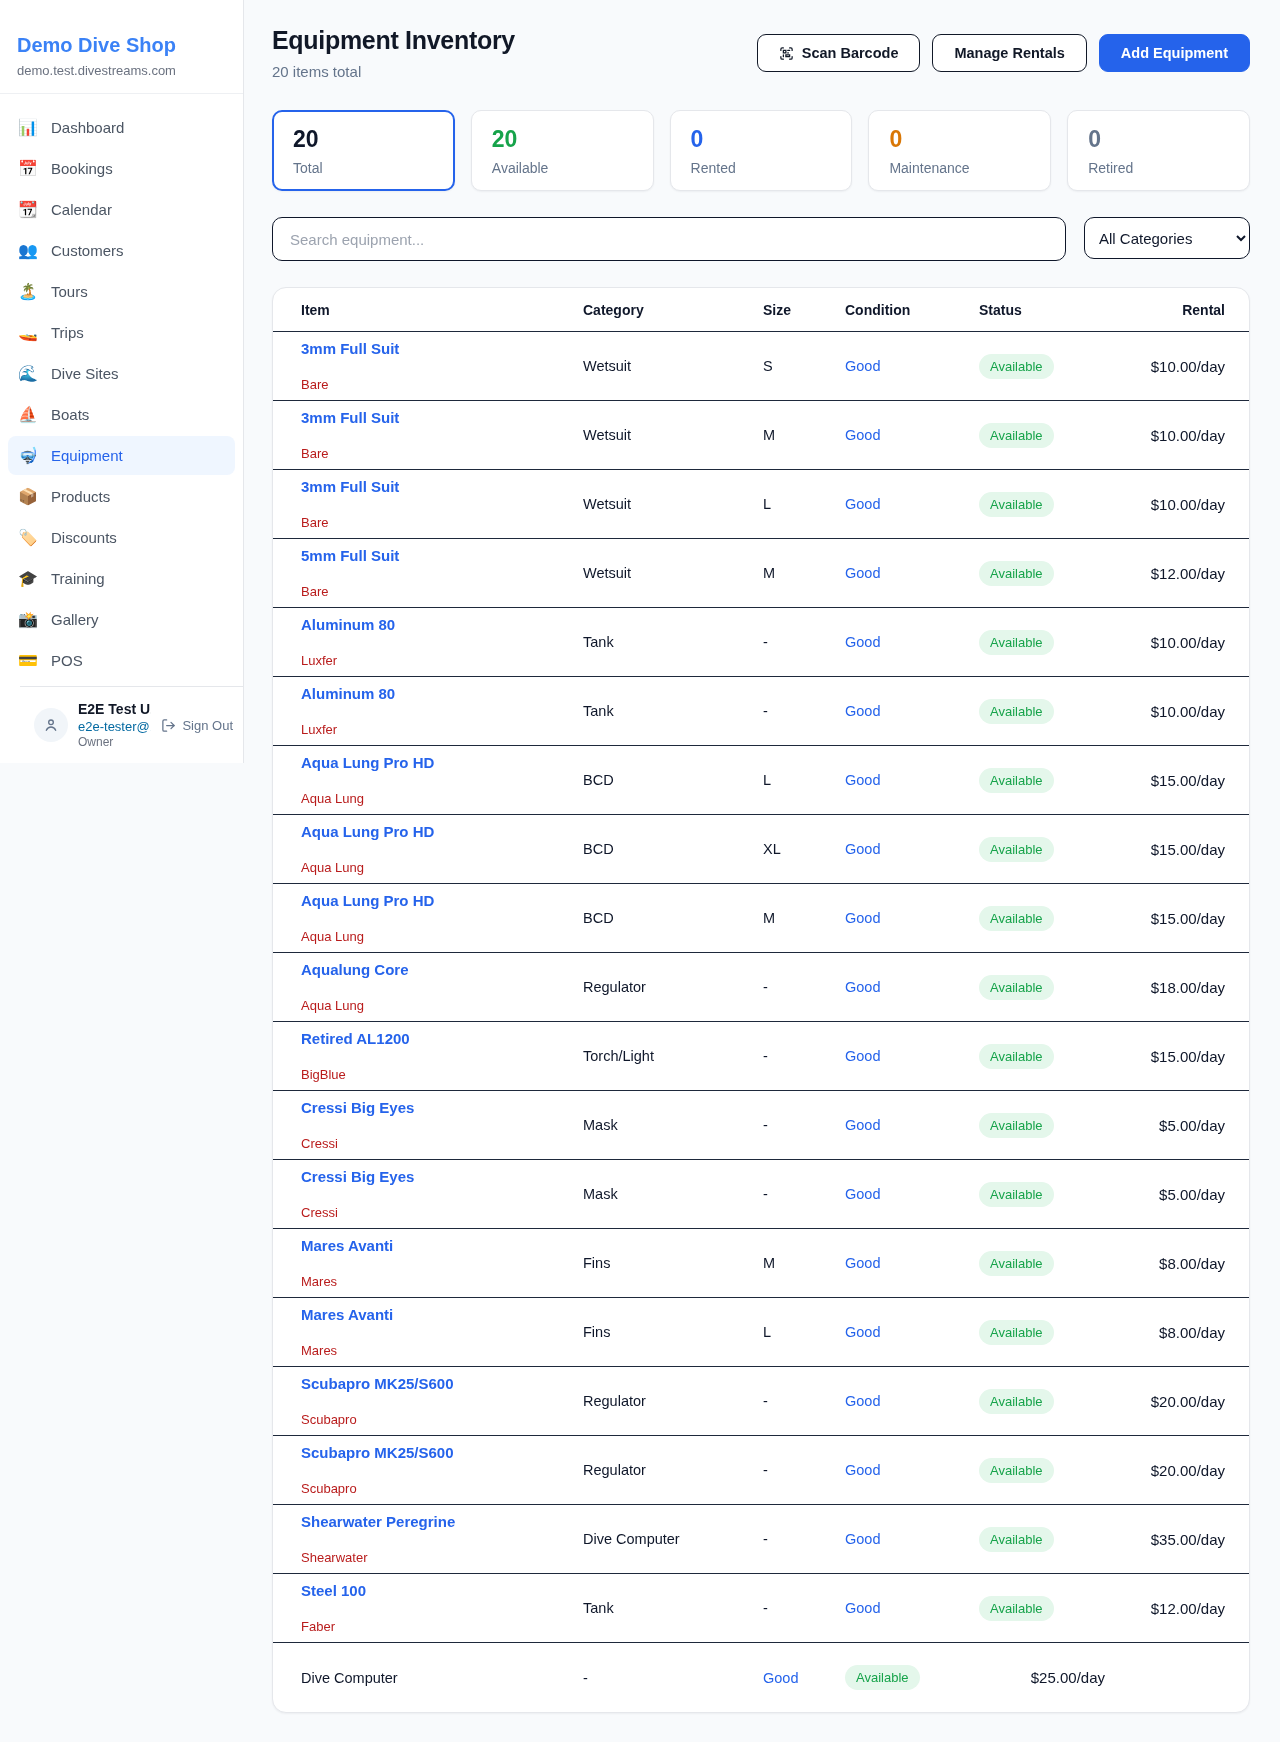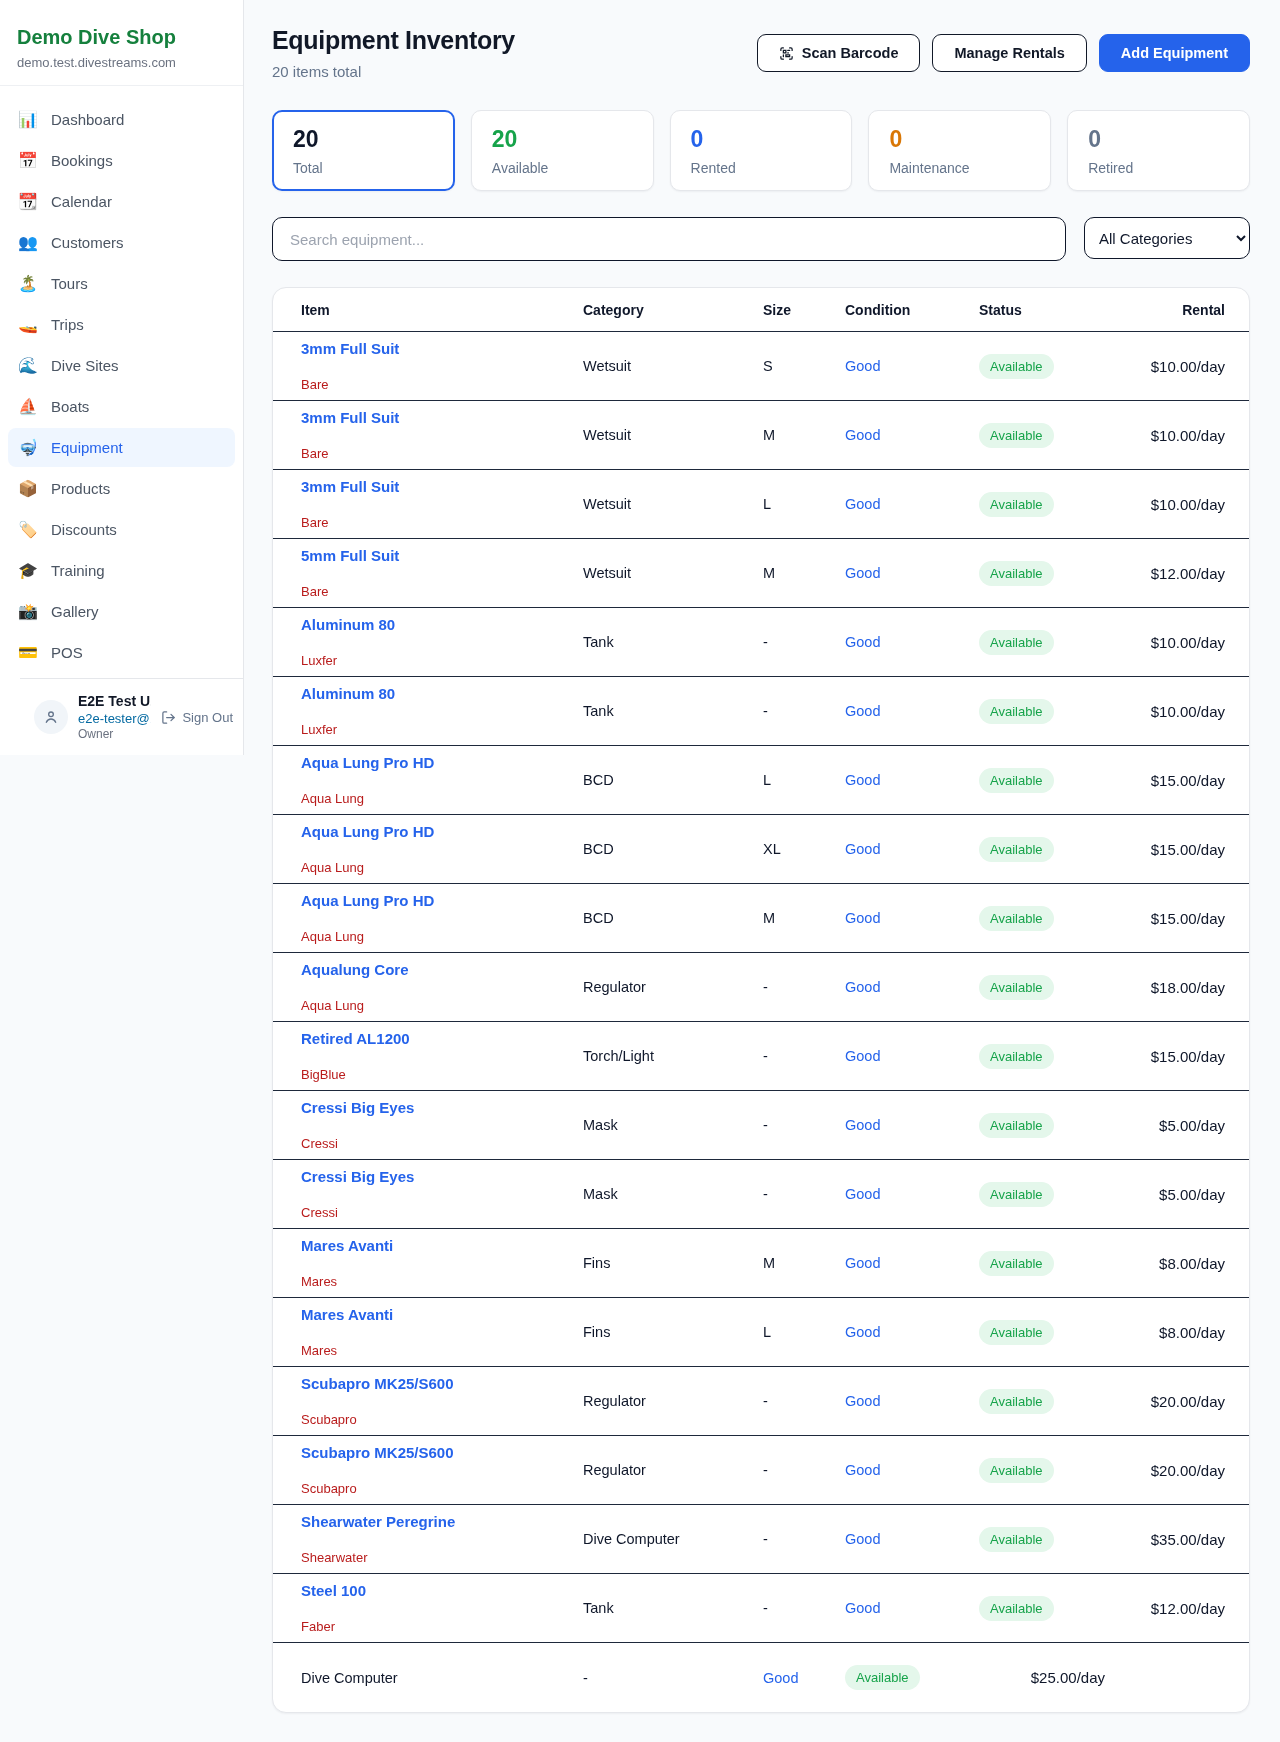--- a/index.html
+++ b/index.html
@@ -12,21 +12,21 @@
     overflow:hidden;
   }
   .app { display:flex; align-items:flex-start; width:1280px; }
 
   
   aside {
     width:244px; background:#fff; border-right:1px solid #e5e7eb;
     flex:0 0 244px;
   }
   .brand { padding:18px 16px 15px 17px; border-bottom:1px solid #eef0f3; }
-  .brand-name { margin:8px 0 6px; font-size:20px; font-weight:bold; color:#15803d; }
+  .brand-name { margin:16px 0 6px; font-size:20px; font-weight:bold; color:#3b82f6; }
   .brand-domain { margin:0; font-size:13px; color:#6b7280; }
   nav { padding:12px 8px 0; }
   .nav-item {
     display:flex; align-items:center; gap:13px;
     padding:11px 10px; margin:2px 0; border-radius:8px;
     font-size:15px; color:#4b5563; cursor:pointer;
   }
   .nav-item .ico { width:20px; font-size:16px; text-align:center; flex:0 0 20px; line-height:1; }
   .nav-item.active { background:#eff6ff; color:#2563eb; font-weight:500; }
   .user-footer {

